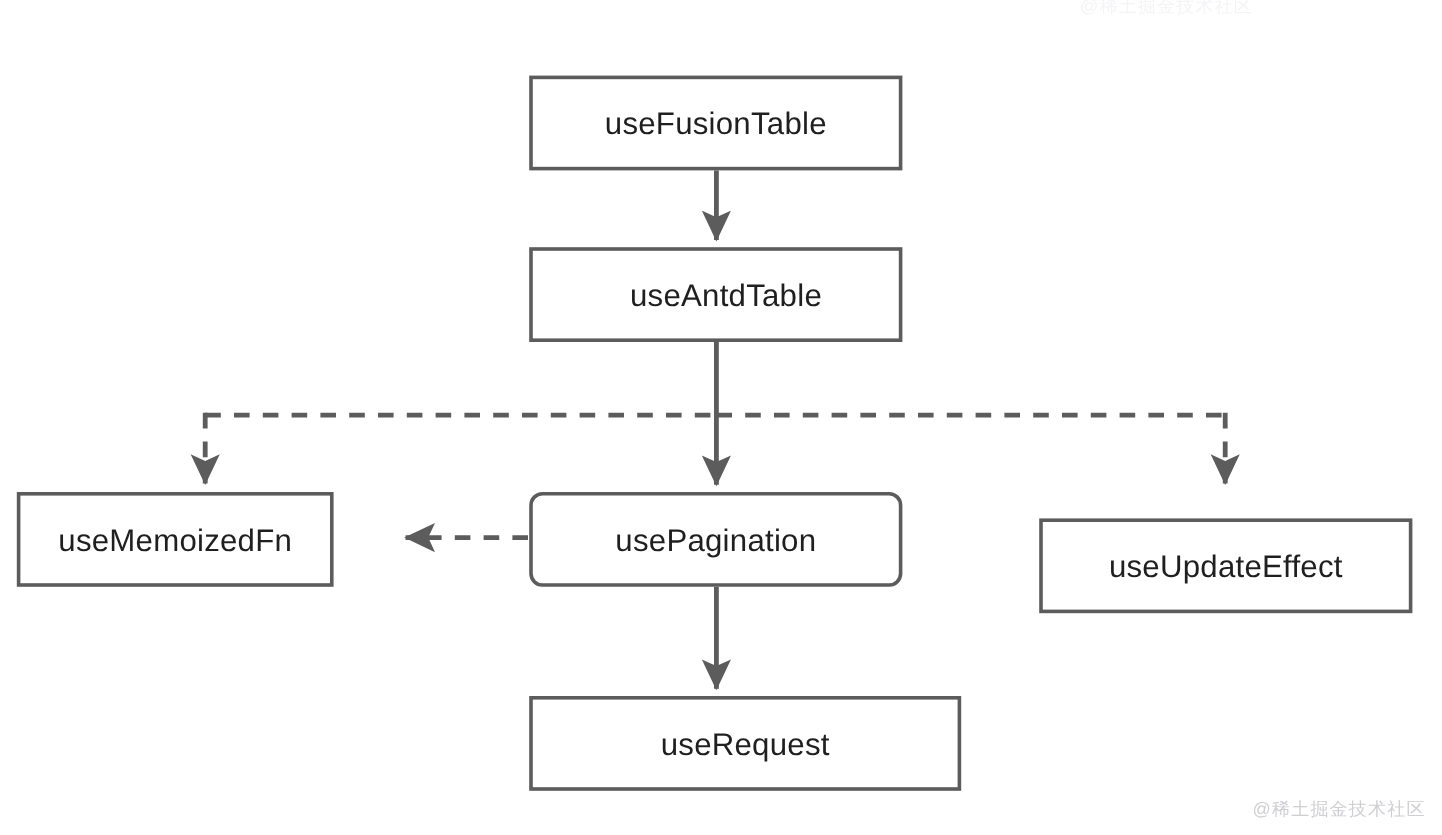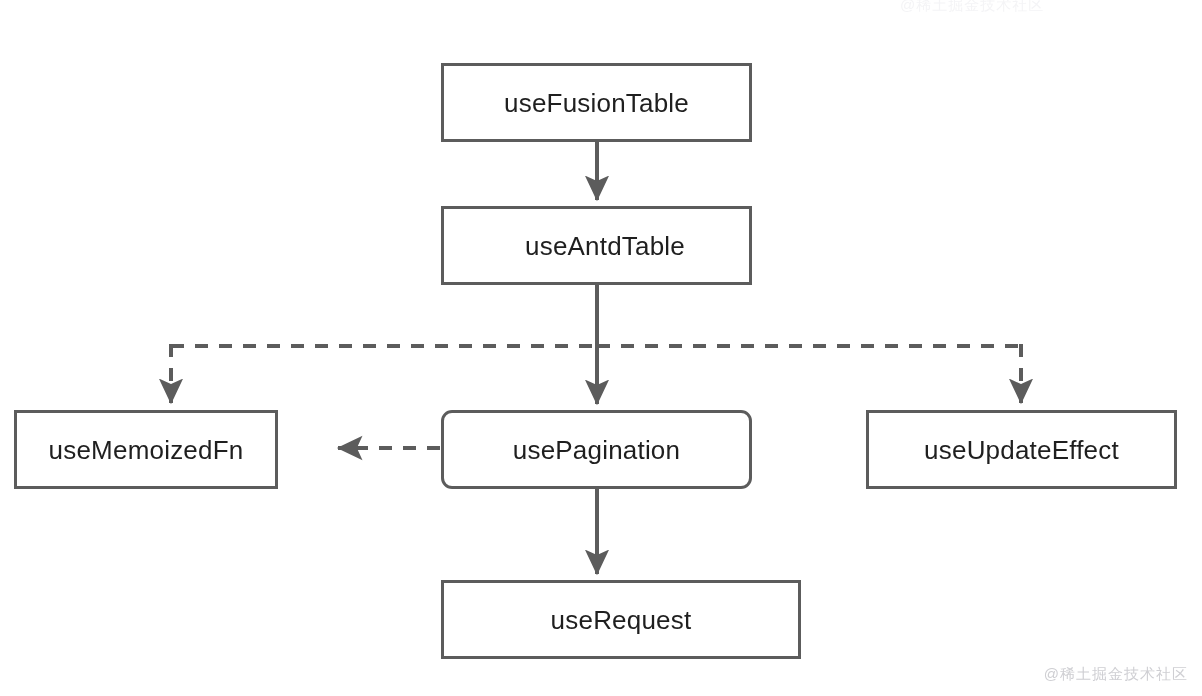--- a/index.html
+++ b/index.html
@@ -115,21 +115,21 @@
   </div>
 
   <div class="node-box" style="left:14px; top:410px; width:264px; height:79px;">
     <span class="node-label">useMemoizedFn</span>
   </div>
 
   <div class="node-box" style="left:441px; top:410px; width:311px; height:79px;border-radius:11px;">
     <span class="node-label">usePagination</span>
   </div>
 
-  <div class="node-box" style="left:866px; top:410px; width:311px; height:79px;">
+  <div class="node-box" style="left:866px; top:432px; width:311px; height:79px;">
     <span class="node-label">useUpdateEffect</span>
   </div>
 
   <div class="node-box" style="left:441px; top:580px; width:360px; height:79px;">
     <span class="node-label">useRequest</span>
   </div>
 
   <div class="watermark-top">@稀土掘金技术社区</div>
 
   <div class="watermark-bottom">@稀土掘金技术社区</div>

